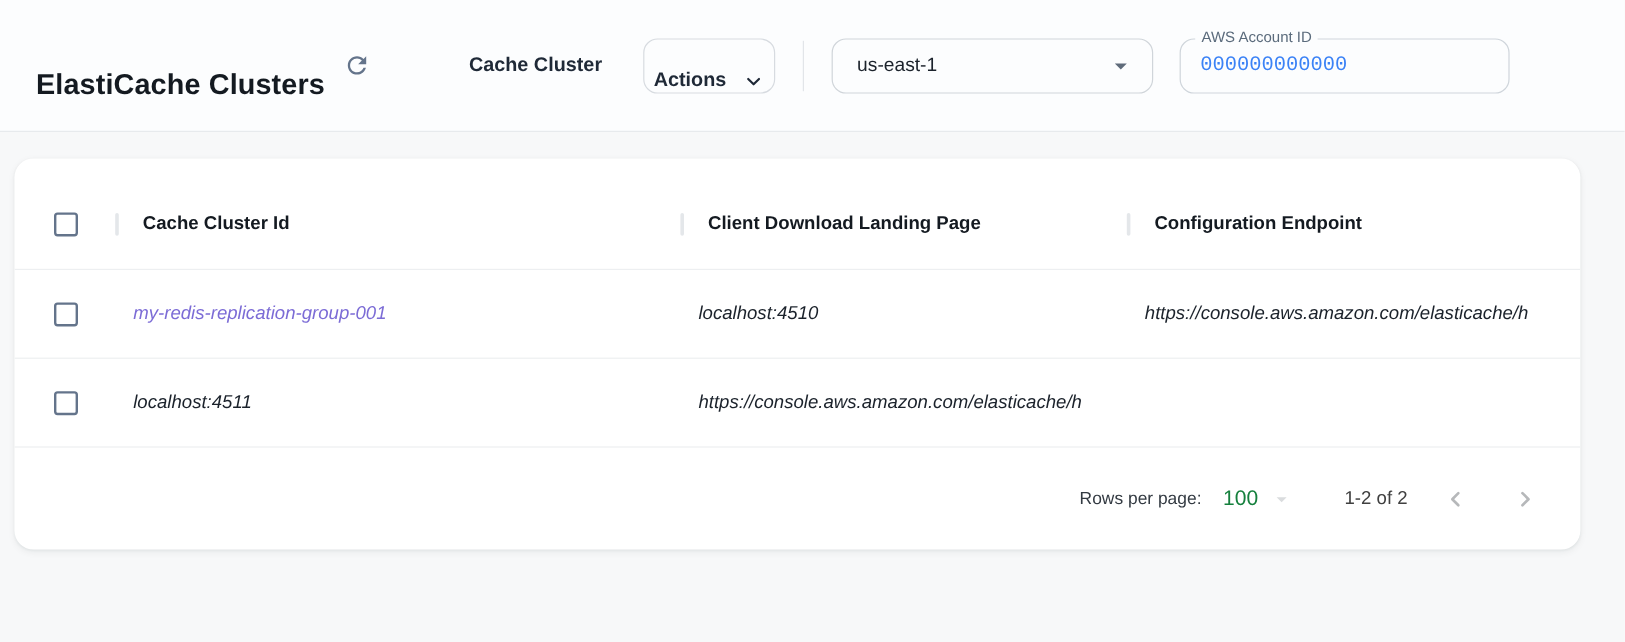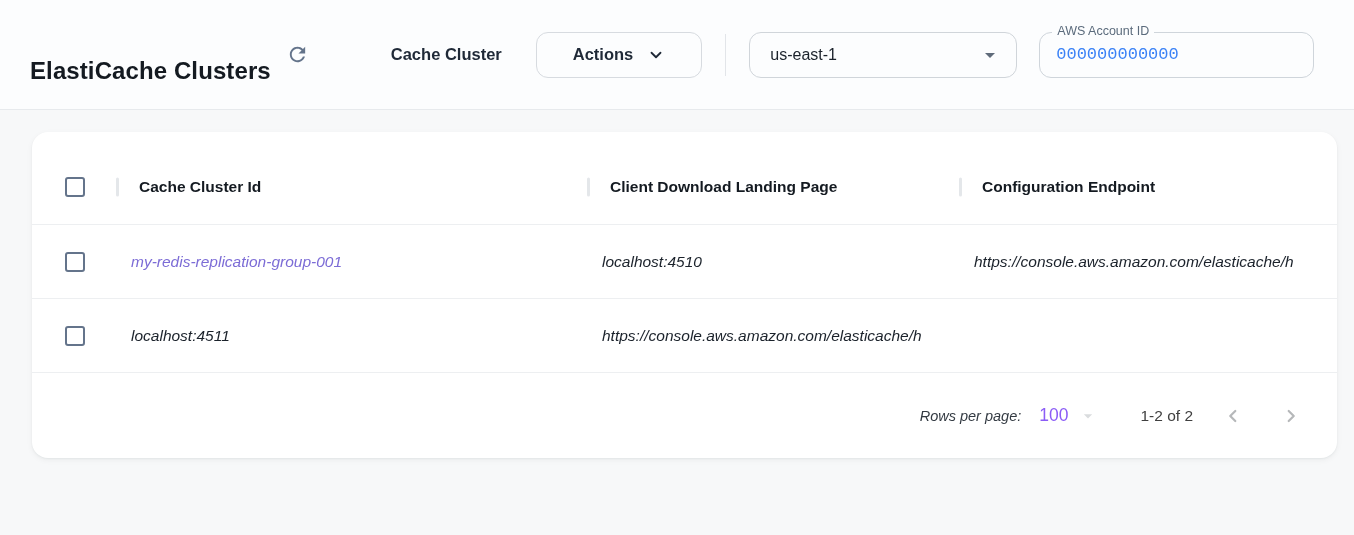--- a/index.html
+++ b/index.html
@@ -41,25 +41,25 @@
     font-size: 16.5px;
     font-weight: 600;
     color: #1f2937;
     background: none; border: none; cursor: pointer;
     font-family: inherit;
     white-space: nowrap;
   }
   .actions-btn {
     margin-left: 34px;
     height: 46px;
-    padding: 0 36px;
+    padding: 0 8px;
     background: #fcfdfe;
     border: 1px solid #d7dbe0;
     border-radius: 12px;
-    display: flex; align-items: center; gap: 14px;
+    display: flex; align-items: flex-end; gap: 14px;
     font-size: 16.5px; font-weight: 600; color: #1f2937;
     font-family: inherit;
     cursor: pointer;
     white-space: nowrap;
   }
   .vert-divider {
     width: 1px; height: 42px;
     background: #e2e5e9;
     margin: 0 23px;
     flex-shrink: 0;
@@ -96,21 +96,21 @@
   }
   .account-field input {
     border: none; outline: none; background: transparent;
     width: 100%; height: 100%;
     padding: 0 16px;
     font-size: 17px; color: #3b82f6;
     font-family: Liberation Mono, monospace;
   }
 
   
-  .main { flex: 1; padding: 22px 21px 0 32px; }
+  .main { flex: 1; padding: 22px 21px 0 12px; }
   .card {
     width: 1305px; height: 326px;
     background: #ffffff;
     border-radius: 16px;
     box-shadow: 0 1px 2px rgba(20, 30, 45, .05), 0 2px 6px rgba(20, 30, 45, .05);
     padding-top: 18px;
     overflow: hidden;
     display: flex; flex-direction: column;
   }
   .trow {
@@ -152,27 +152,27 @@
   }
 
   
   .table-footer {
     margin-top: auto;
     height: 87px;
     border-top: 1px solid #edeff1;
     display: flex; align-items: center; justify-content: flex-end;
     padding-right: 26px;
   }
-  .rpp-label { font-size: 14.5px; color: #333a42; font-style: italic; }
+  .rpp-label { font-size: 14.5px; color: #333a42; }
   .rpp-select {
     display: flex; align-items: center;
     margin-left: 18px;
     cursor: pointer;
   }
-  .rpp-value { font-size: 17.5px; color: #8b5cf6; }
+  .rpp-value { font-size: 17.5px; color: #15803d; }
   .rpp-caret { margin-left: 10px; }
   .range-label { font-size: 15.5px; color: #404040; margin-left: 42px; }
   .pg-btn {
     width: 40px; height: 40px;
     border: none; background: none; border-radius: 50%;
     display: flex; align-items: center; justify-content: center;
     cursor: default;
   }
   .pg-prev { margin-left: 20px; }
   .pg-next { margin-left: 18px; }

